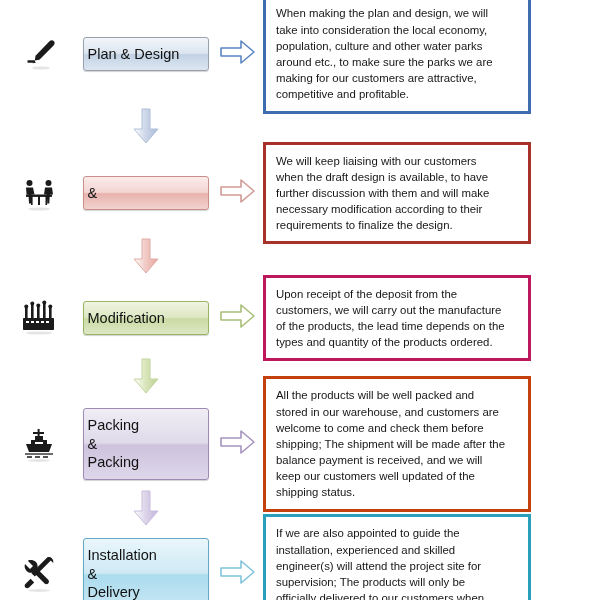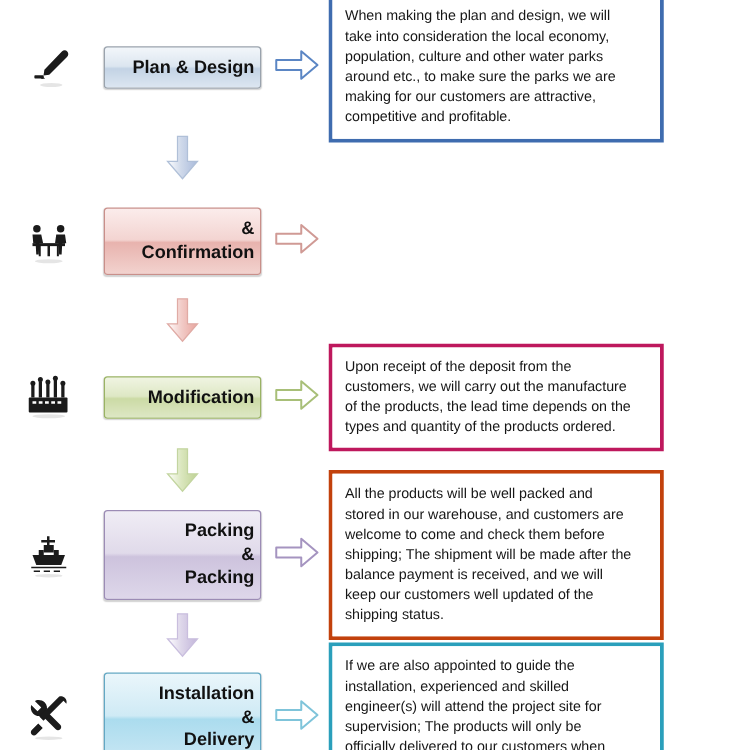--- a/index.html
+++ b/index.html
@@ -42,22 +42,22 @@
     min-width: 135px;
     display: flex;
     align-items: center;
     justify-content: center;
   }
   .stage-box {
     width: 126px;
     box-sizing: border-box;
     border: 1px solid #9aa3ad;
     border-radius: 3px;
-    text-align: right;
-    font-weight: bold;
+    text-align: left;
+    font-weight: normal;
     font-size: 14.5px;
     line-height: 1.28;
     color: #111111;
     padding: 7px 4px;
     box-shadow: 0 1px 1px rgba(0,0,0,0.18);
   }
   .stage-box .ln {
     display: block;
     white-space: nowrap;
   }
@@ -177,29 +177,31 @@
             <rect x="13" y="24" width="1.6" height="9"></rect>
             <rect x="27.5" y="24" width="1.6" height="9"></rect>
           </g>
           <ellipse cx="21" cy="37" rx="11" ry="1.6" fill="#000" opacity="0.10"></ellipse>
         </svg>
       </span>
     </div>
     <div class="stage-cell">
       <div class="stage-box stage-red">
         <span class="ln">&amp;</span>
-        <span class="ln">Confirmation</span>
       </div>
     </div>
     <div class="arrow-cell">
       <span>
         <svg width="38" height="30" viewBox="0 0 38 30">
           <path d="M2 11 H22 V4 L35 15 L22 26 V19 H2 Z" fill="#ffffff" stroke="#d09a95" stroke-width="1.6" stroke-linejoin="round"></path>
         </svg>
       </span>
+    </div>
+    <div class="desc-cell">
+      <div class="desc-box desc-red">We will keep liaising with our customers when the draft design is available, to have further discussion with them and will make necessary modification according to their requirements to finalize the design.</div>
     </div>
   </div>
 
   <div class="connector">
     <div class="down-wrap">
       <span>
         <svg width="30" height="38" viewBox="0 0 30 38">
           <defs>
               <linearGradient id="g2" x1="0" y1="0" x2="1" y2="0">
             <stop offset="0%" stop-color="#ffffff"></stop>

